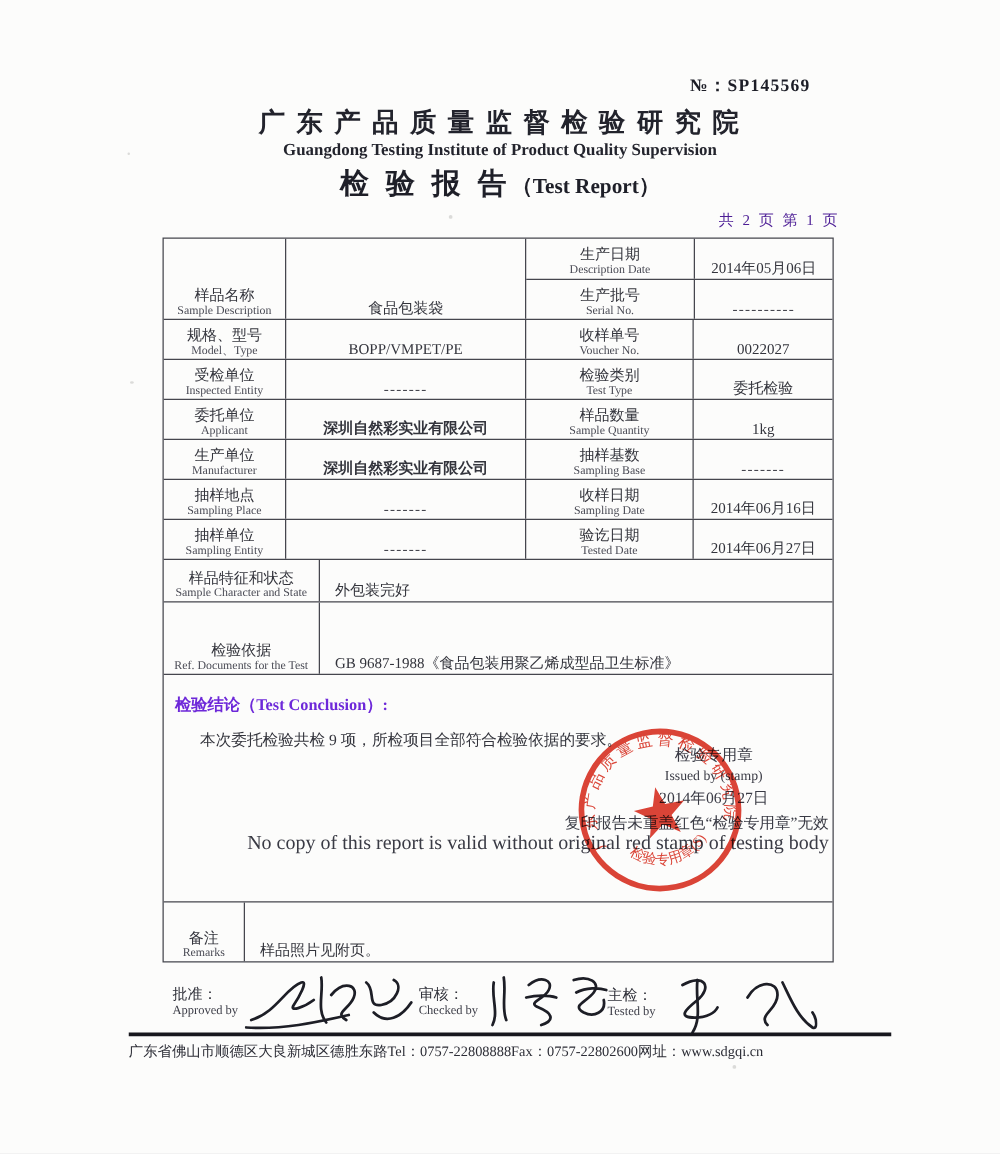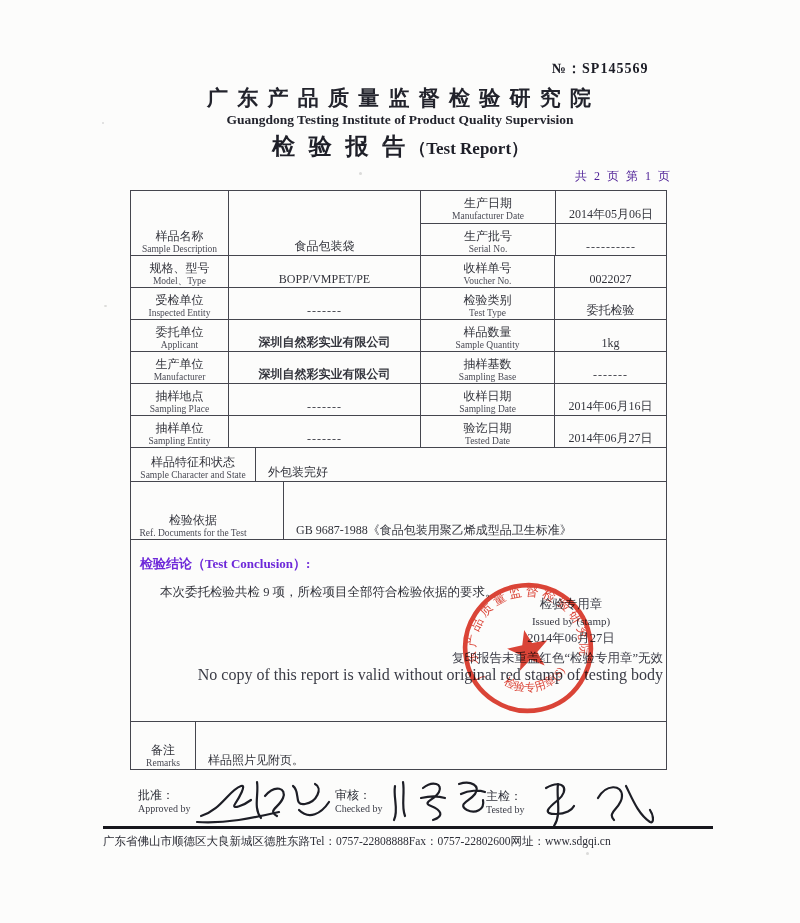--- a/index.html
+++ b/index.html
@@ -124,21 +124,21 @@
     <div class="trow" style="height:64px;">
       <div class="cell w1">
         <div class="cn">样品名称</div>
         <div class="en">Sample Description</div>
       </div>
       <div class="cell w2 val">食品包装袋</div>
       <div class="stack">
         <div class="srow">
           <div class="cell w3">
             <div class="cn">生产日期</div>
-            <div class="en">Manufacturer Date</div>
+            <div class="en">Description Date</div>
           </div>
           <div class="cell w4 val">2014年05月06日</div>
         </div>
         <div class="srow">
           <div class="cell w3">
             <div class="cn">生产批号</div>
             <div class="en">Serial No.</div>
           </div>
           <div class="cell w4 val dashes">----------</div>
         </div>
@@ -224,21 +224,21 @@
     </div>
 
     <div class="trow" style="height:34px;">
       <div class="cell wA">
         <div class="cn">样品特征和状态</div>
         <div class="en">Sample Character and State</div>
       </div>
       <div class="cell grow val left-val">外包装完好</div>
     </div>
 
-    <div class="trow" style="height:58px;gap:28px;">
+    <div class="trow" style="height:58px;">
       <div class="cell wA">
         <div class="cn">检验依据</div>
         <div class="en">Ref. Documents for the Test</div>
       </div>
       <div class="cell grow val left-val">GB 9687-1988《食品包装用聚乙烯成型品卫生标准》</div>
     </div>
 
     <div class="trow" style="height:182px;">
       <div class="concl">
         <div class="concl-title">检验结论（Test Conclusion）:</div>

